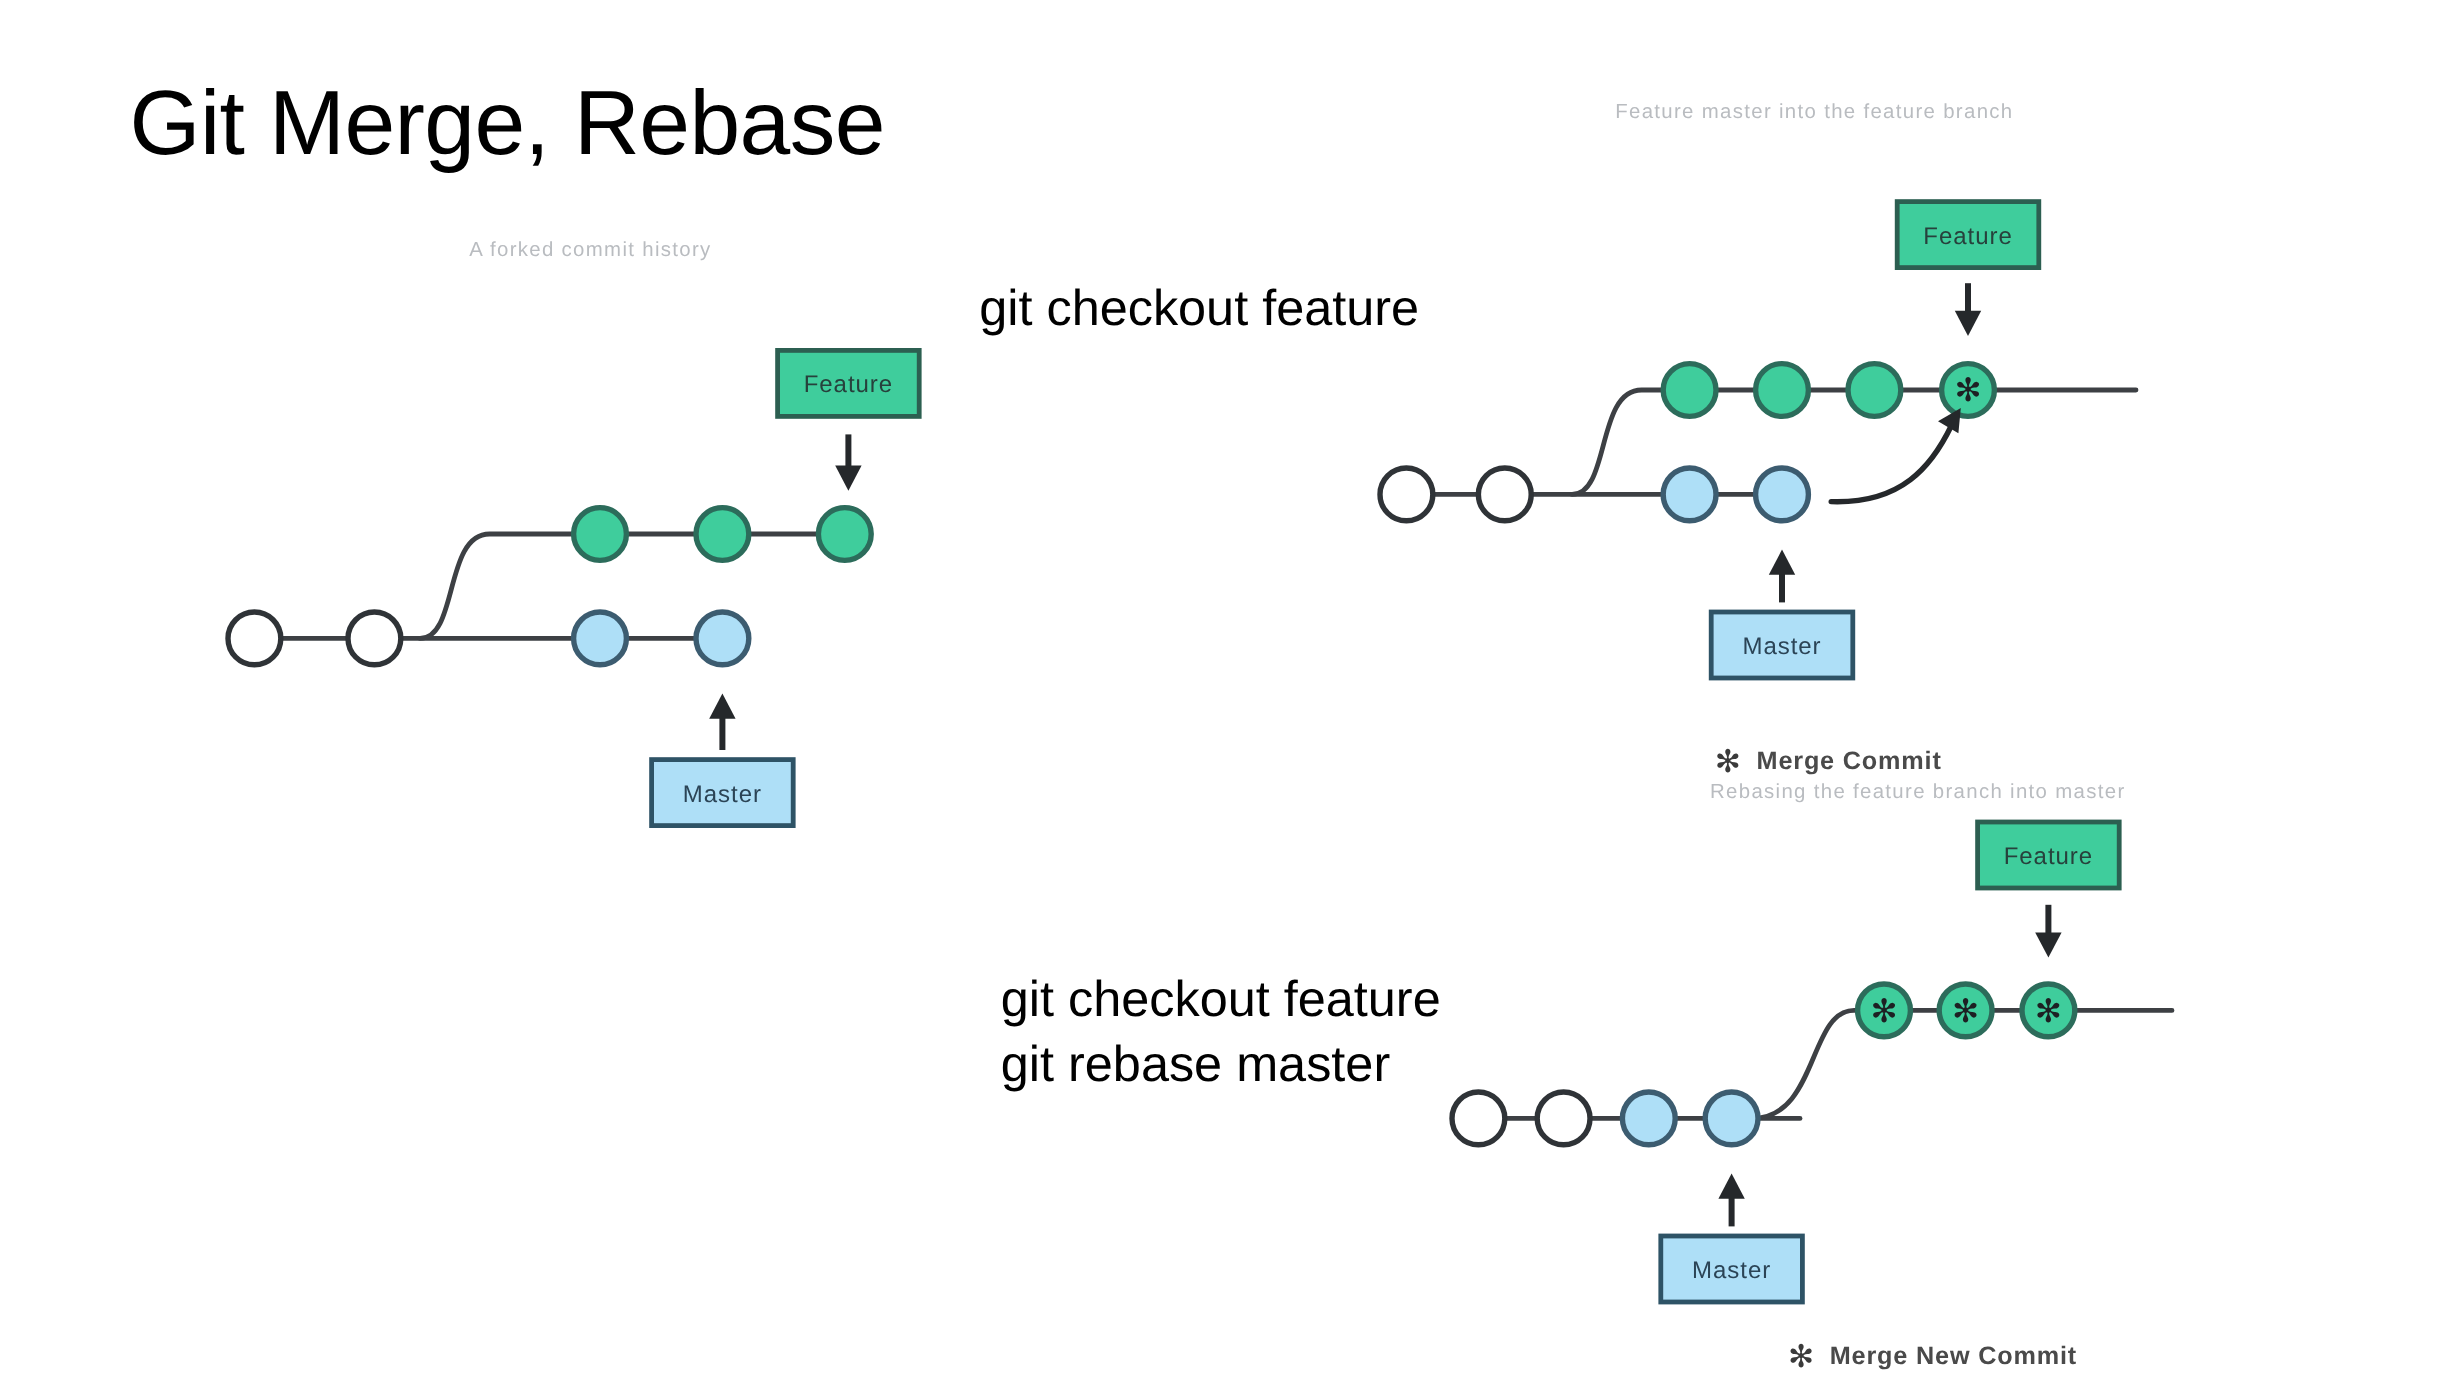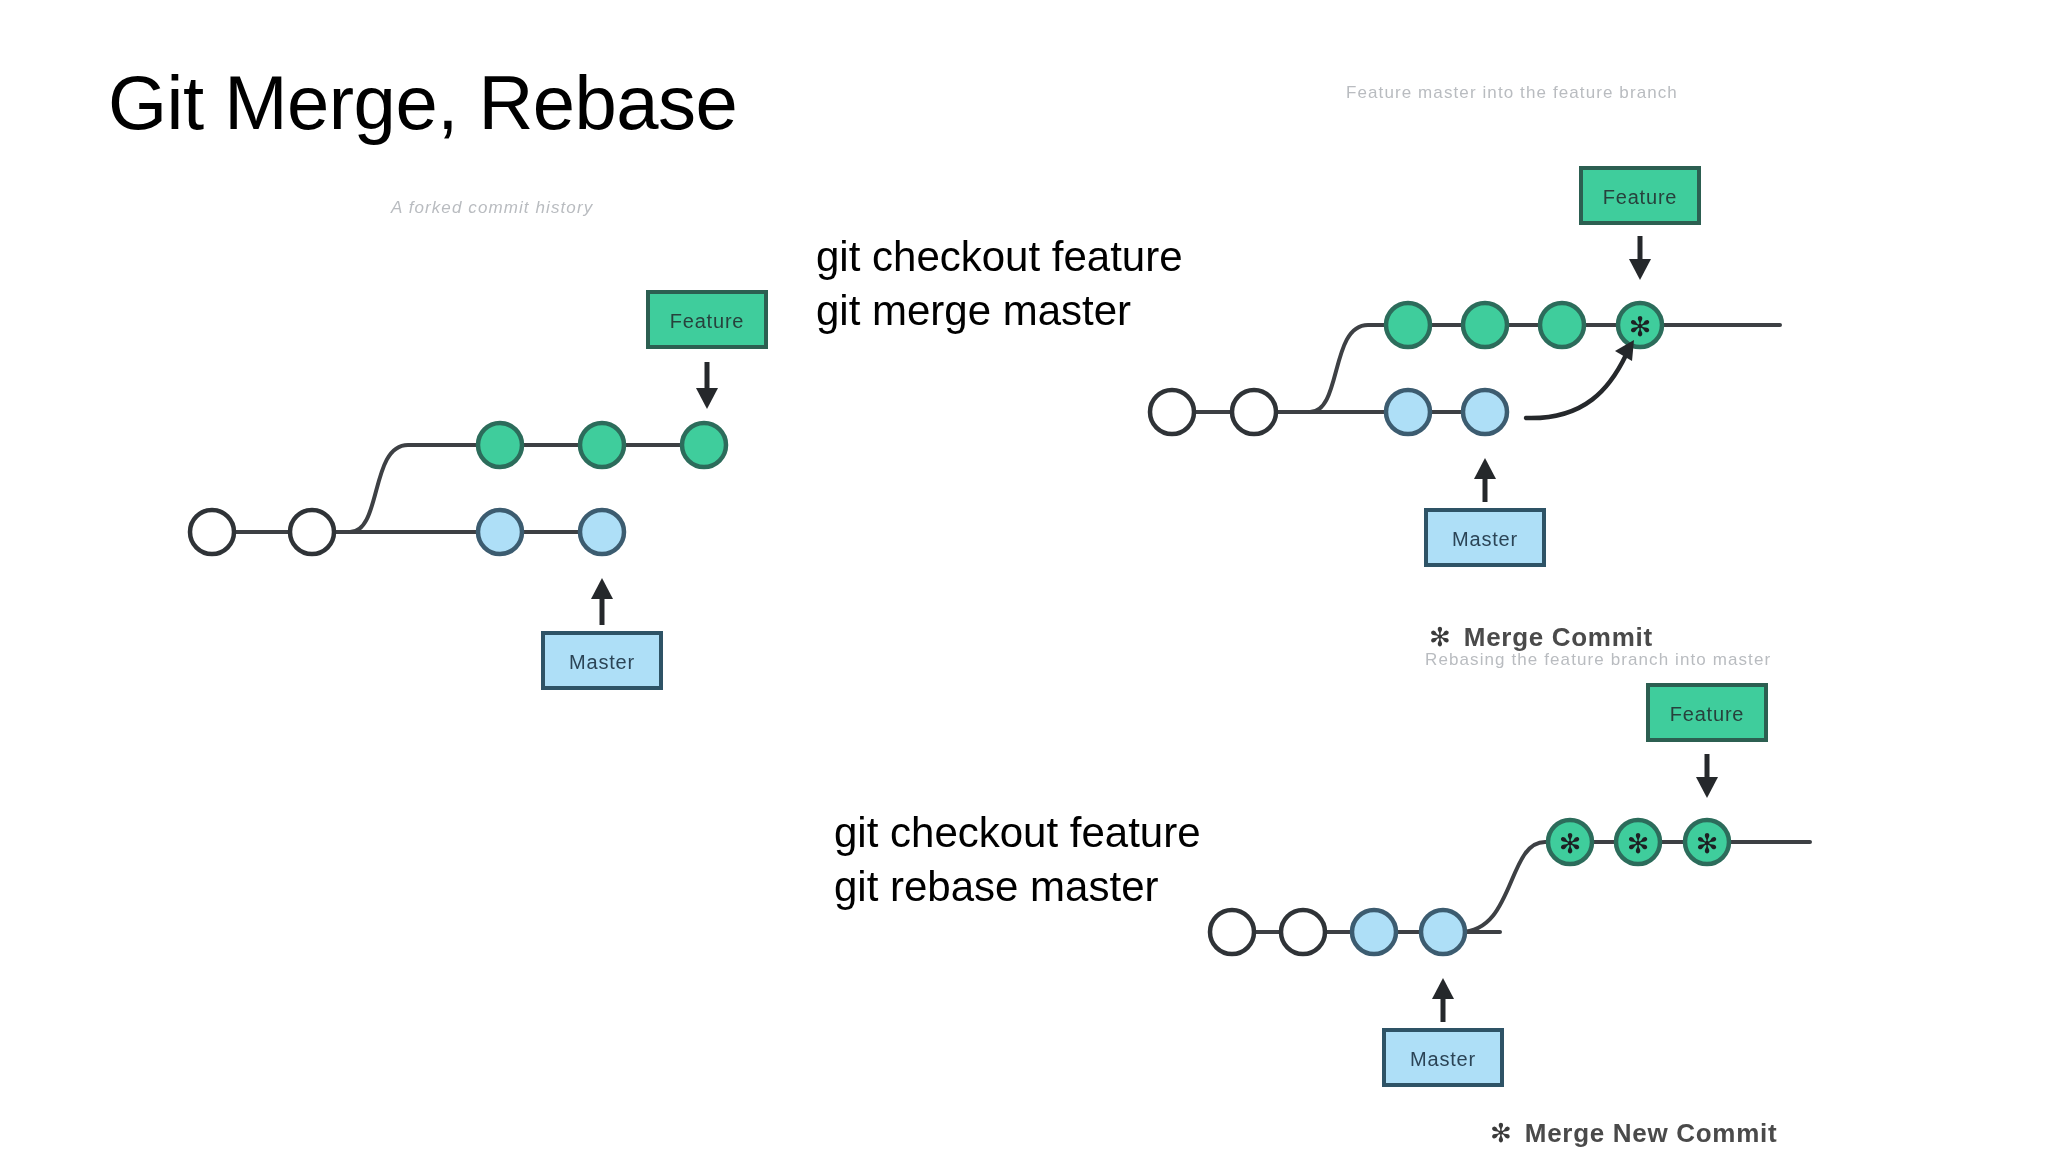--- a/index.html
+++ b/index.html
@@ -58,21 +58,21 @@
     gap: 13px;
     white-space: nowrap;
   }
   .legend-glyph {
     font-size: 26px;
     line-height: 1;
     color: #3b3b3b;
     transform: translateY(-1px);
   }
   .legend-label {
-    font-size: 26px;
+    font-size: 21px;
     letter-spacing: 0.7px;
     color: #4a4a4a;
     font-weight: 600;
   }
 
   
   .diagram-svg { display: block; overflow: visible; }
   .branch-line {
     fill: none;
     stroke: #3d4044;
@@ -117,21 +117,21 @@
   .label-text-dark { fill: #27413c; }
   .label-text-blue { fill: #2b4456; }
 </style>
 </head>
 <body>
 
 <div id="slide">
 
   <div class="abs" id="slide-title">Git Merge, Rebase</div>
 
-  <div class="abs diagram-caption" style="left:391px; top:198px;font-style:italic;">A forked commit history</div>
+  <div class="abs diagram-caption" style="left:391px; top:198px;">A forked commit history</div>
 
   <div class="abs" style="left:150px; top:270px;">
     <svg class="diagram-svg" width="620" height="420" viewBox="0 0 620 420">
 
       <path class="branch-line" d="M 60 262 L 430 262"></path>
 
       <path class="branch-line" d="M 200 262 C 232 262 220 175 258 175 L 540 175"></path>
 
       <circle class="node-circle node-white" cx="62" cy="262" r="22"></circle>
       <circle class="node-circle node-white" cx="162" cy="262" r="22"></circle>
@@ -154,21 +154,20 @@
         <line class="arrow-stroke" x1="452" y1="355" x2="452" y2="322"></line>
         <path class="arrow-head" d="M 452 308 L 441 329 L 463 329 Z"></path>
       </g>
       <rect class="label-box-rect label-box-blue" x="393" y="363" width="118" height="55"></rect>
       <text class="label-box-text label-text-blue" x="452" y="392">Master</text>
     </svg>
   </div>
 
   <div class="abs command-block" style="left:816px; top:230px;">
     <div>git checkout feature</div>
-    <div>git merge master</div>
   </div>
 
   <div class="abs diagram-caption" style="left:1346px; top:83px;">Feature master into the feature branch</div>
 
   <div class="abs" style="left:1160px; top:150px;">
     <svg class="diagram-svg" width="780" height="420" viewBox="0 0 780 420">
 
       <path class="branch-line" d="M 10 262 L 330 262"></path>
 
       <path class="branch-line" d="M 150 262 C 182 262 170 175 208 175 L 620 175"></path>

